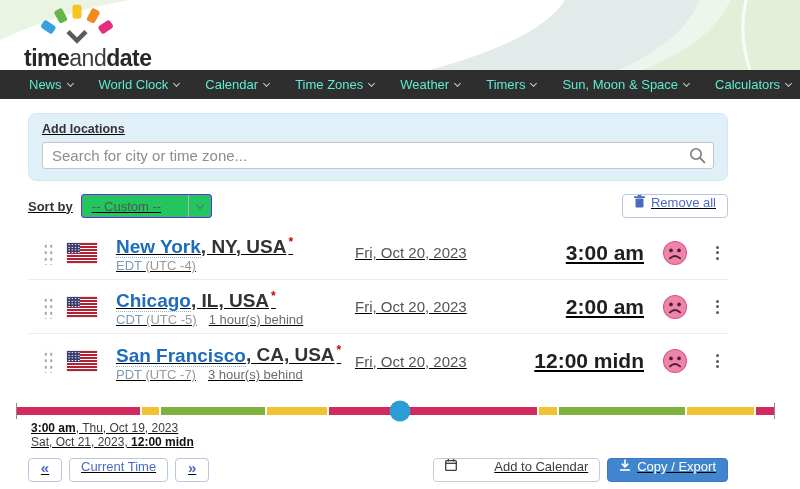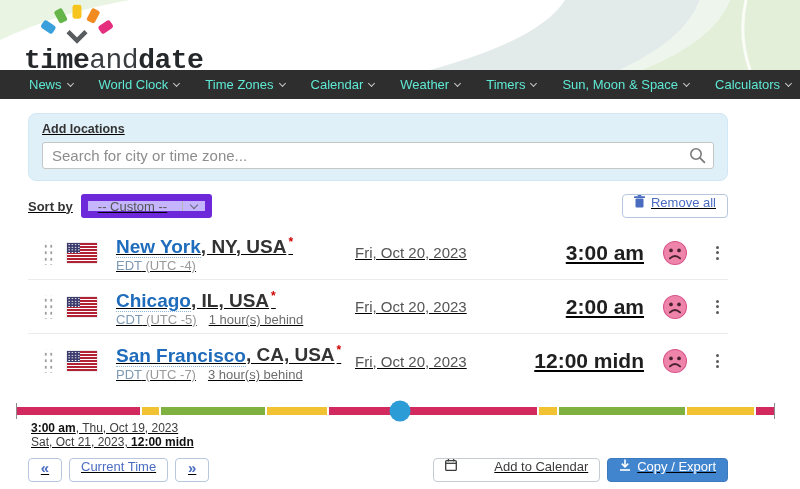--- a/index.html
+++ b/index.html
@@ -4,21 +4,21 @@
 <style>
   * { margin:0; padding:0; box-sizing:border-box; }
   html,body { width:800px; height:489px; background:#fff; overflow:hidden;
     font-family:"Liberation Sans","DejaVu Sans",sans-serif; }
 
   
   .header { position:relative; height:70px; background:#fff; overflow:hidden; }
   .swoosh-right { position:absolute; right:0; top:0; width:420px; height:70px; }
   .swoosh-left { position:absolute; left:0; top:0; width:140px; height:42px; }
   .logo { position:absolute; left:22px; top:4px; width:120px; }
-  .logo-text { font-size:28px; letter-spacing:-0.5px; color:#25282b; margin-top:-3px; margin-left:2px;font-family:Liberation Mono, monospace; }
+  .logo-text { font-size:23px; letter-spacing:-0.5px; color:#25282b; margin-top:-3px; margin-left:2px; }
   .logo-text b { font-weight:700; }
   .logo-text span { font-weight:400; color:#3a3d40; }
 
   
   .nav { height:29px; background:#2e2e2e; display:flex; align-items:center; padding:0 10px 0 16px; }
   .nav-item { color:#5eead4; font-size:13px; padding:0 13px; height:29px; display:flex; align-items:center; cursor:pointer; white-space:nowrap; }
   .caret { display:inline-block; width:5px; height:5px; border-right:1.4px solid #c9c9c9; border-bottom:1.4px solid #c9c9c9; transform:rotate(45deg); margin-left:6px; margin-top:-3px; }
   .nav-spacer { flex:1; }
 
   
@@ -26,21 +26,21 @@
 
   .add-panel { margin-top:14px; background:#e0f0f9; border:1px solid #d2e7f4; border-radius:8px; padding:8px 13px 11px; }
   .add-label { font-size:12.5px; font-weight:700; color:#333; margin-bottom:6px; }
   .search-box { position:relative; }
   .search-input { width:100%; height:27px; border:1px solid #c6c6c6; border-radius:3px; padding:0 30px 0 9px; font-size:15px; color:#0369a1; font-family:inherit; }
   .search-input::placeholder { color:#8d8d8d; }
   .search-icon-in { position:absolute; right:8px; top:5px; }
 
   .sort-row { display:flex; align-items:center; margin-top:13px; }
   .sort-label { font-size:13px; font-weight:700; color:#333; margin-right:8px; }
-  .fake-select { display:flex; align-items:stretch; background:#c4b5fd; border:7px solid #6d28d9; border-radius:3px; height:24px; cursor:pointer; }
+  .fake-select { display:flex; align-items:stretch; background:#22c55e; border:1px solid #6d28d9; border-radius:3px; height:24px; cursor:pointer; }
   .fake-select .val { font-size:13px; color:#555; display:flex; align-items:center; padding:0 10px; }
   .fake-select .chev { width:23px; border-left:1px solid #b5b5b5; display:flex; align-items:center; justify-content:center; }
   .chev i { display:inline-block; width:6px; height:6px; border-right:1.6px solid #667; border-bottom:1.6px solid #667; transform:rotate(45deg); margin-top:-3px; }
   .sort-spacer { flex:1; }
 
   .btn { display:inline-flex; align-items:flex-start; justify-content:center; gap:6px; height:24px; border-radius:4px; font-size:13px; cursor:pointer; background:#fff; border:1px solid #b9c6e0; color:#4a6cc0; padding:0 11px; white-space:nowrap; }
   .btn.plain { border-color:#c6cbd4; color:#3c3c3c;gap:37px; }
   .btn.primary { background:#4285cf; border:1px solid #3c79bd; color:#fff; }
   .btn.square { width:34px; padding:0; font-size:15px; font-weight:700; }
 
@@ -119,25 +119,25 @@
 <div class="nav">
   <div class="nav-item">
       <span>News</span>
       <span class="caret"></span>
     </div>
   <div class="nav-item">
       <span>World Clock</span>
       <span class="caret"></span>
     </div>
   <div class="nav-item">
+      <span>Calendar</span>
+      <span class="caret"></span>
+    </div>
+  <div class="nav-item">
       <span>Time Zones</span>
-      <span class="caret"></span>
-    </div>
-  <div class="nav-item">
-      <span>Calendar</span>
       <span class="caret"></span>
     </div>
   <div class="nav-item">
       <span>Weather</span>
       <span class="caret"></span>
     </div>
   <div class="nav-item">
       <span>Timers</span>
       <span class="caret"></span>
     </div>

